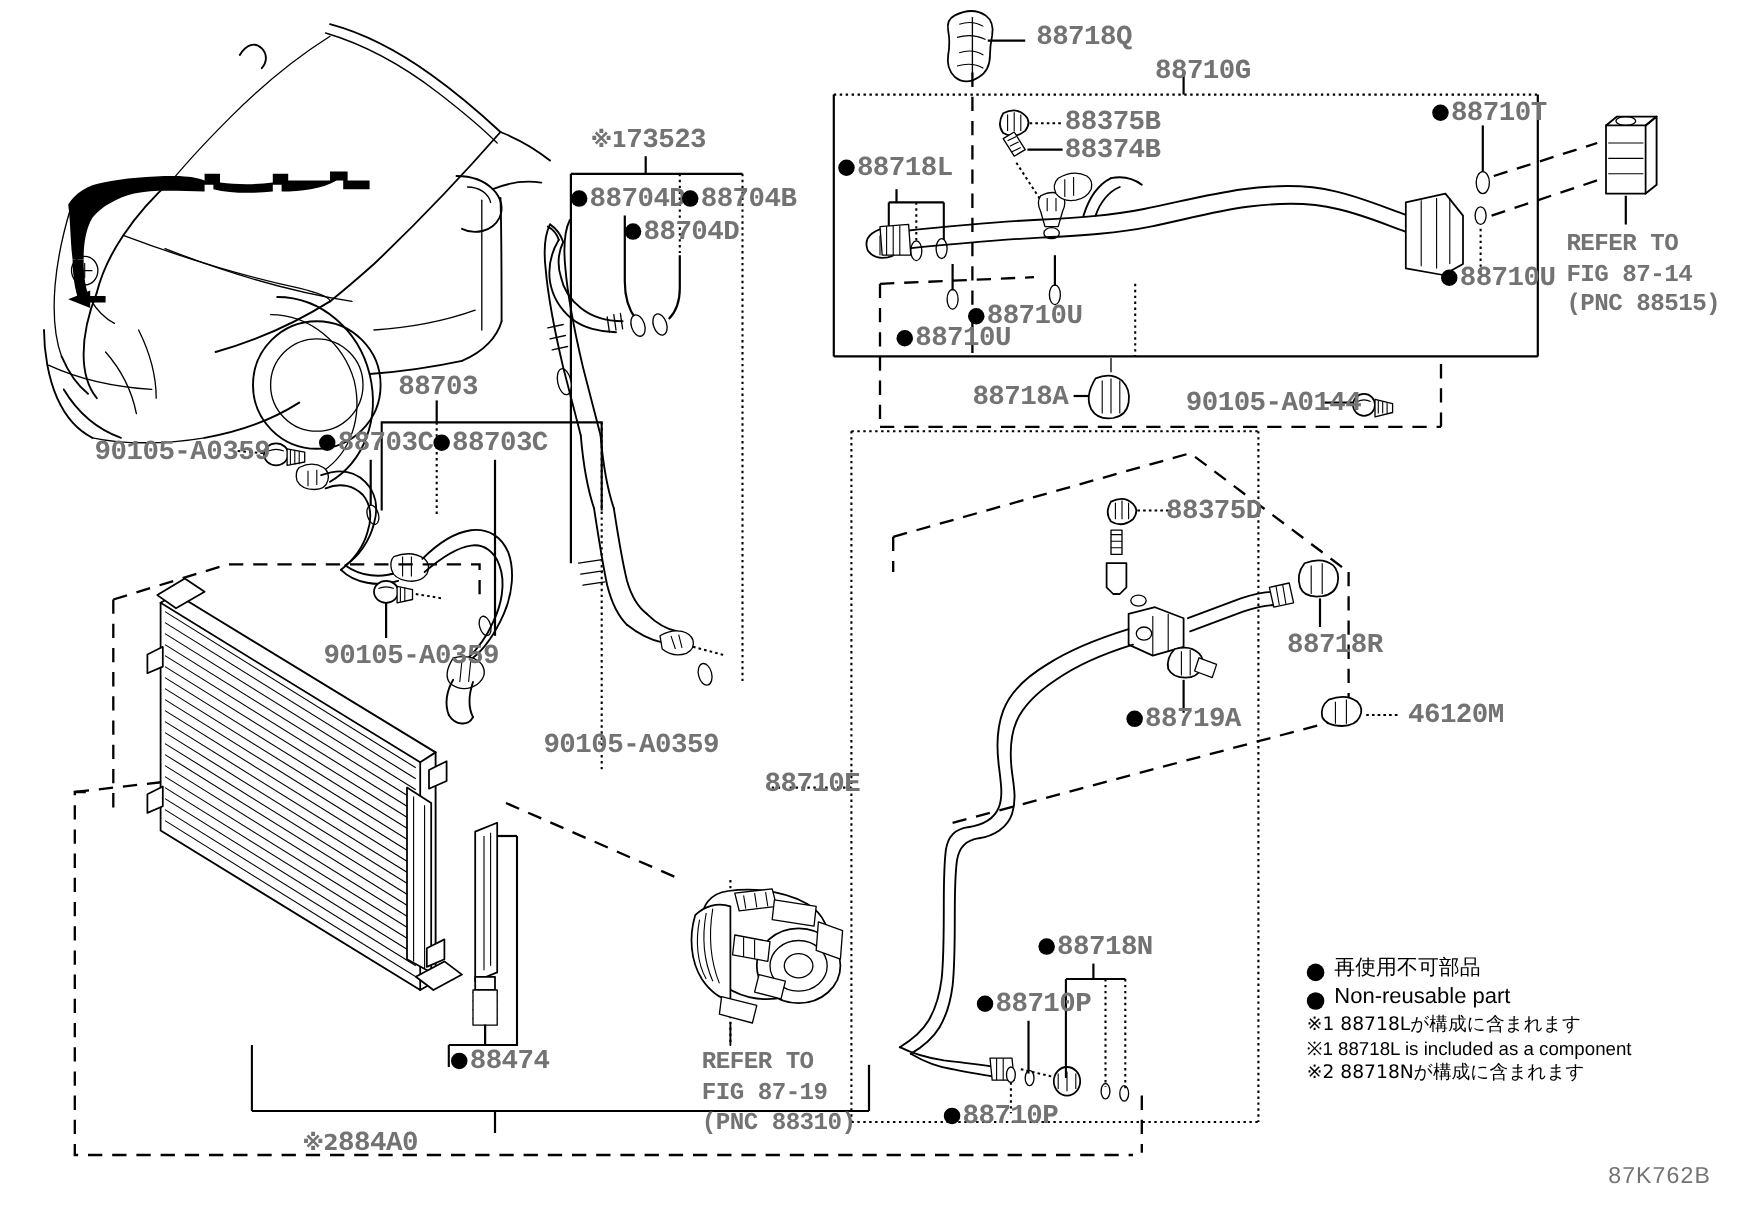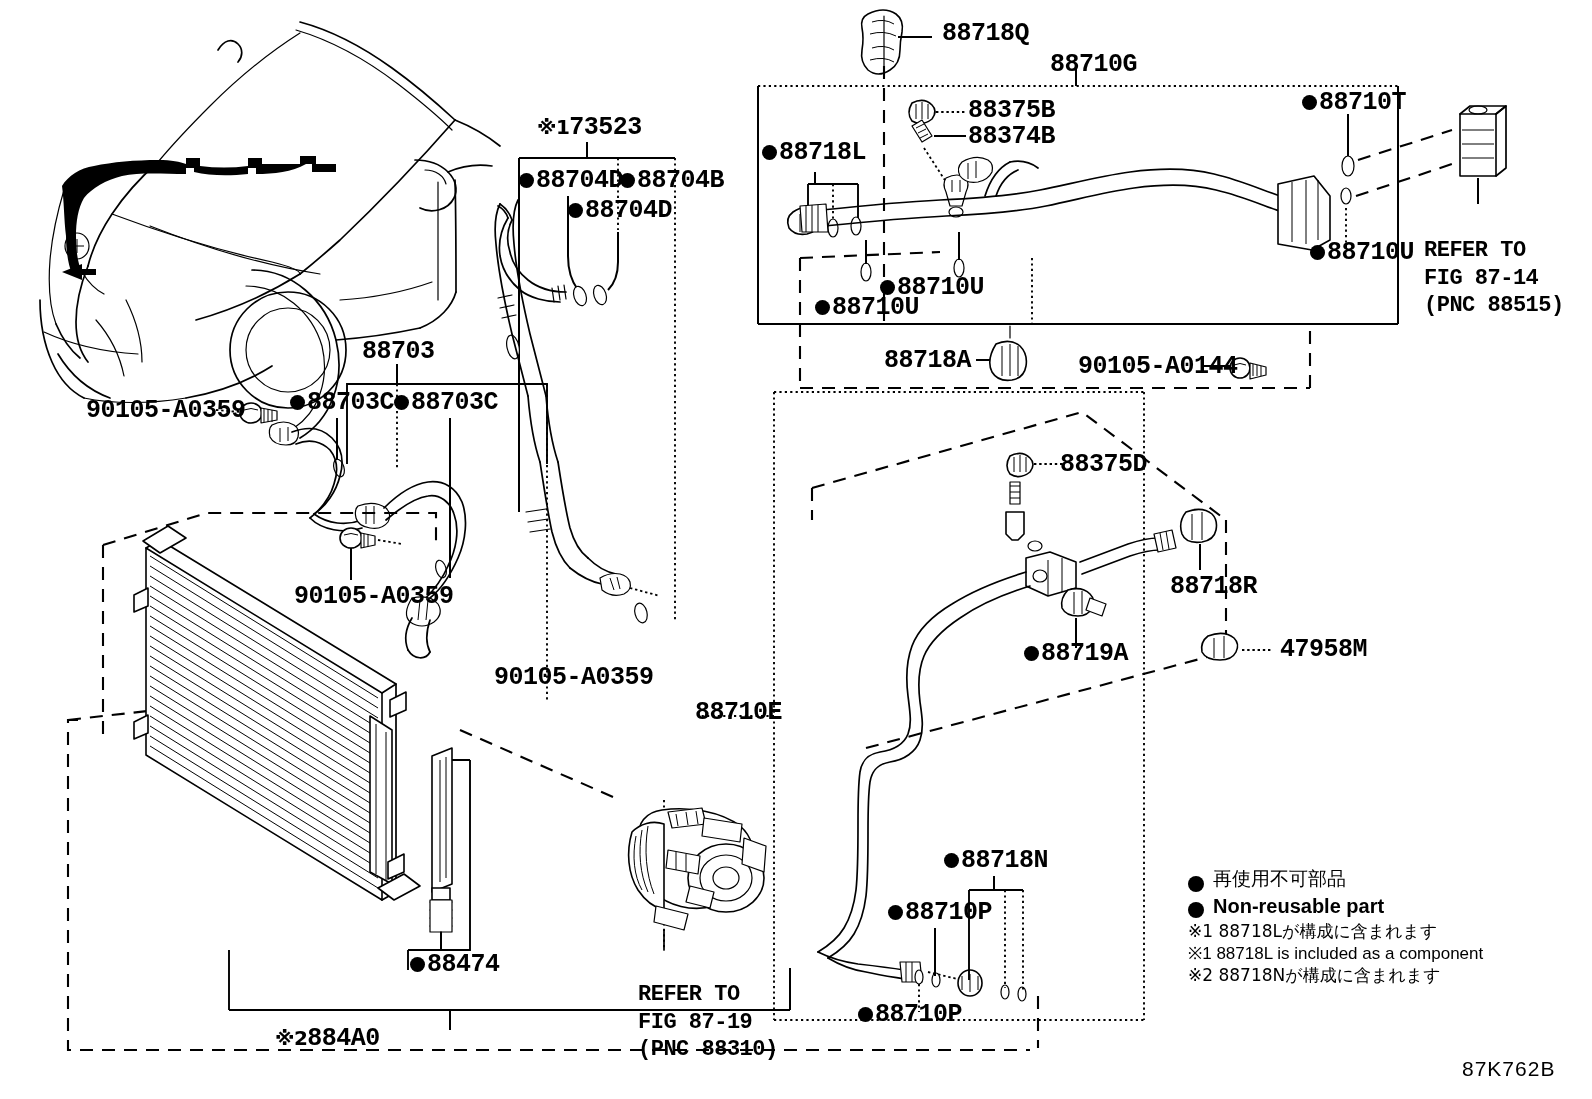--- a/index.html
+++ b/index.html
@@ -23,26 +23,26 @@
     position: absolute;
     left: 0; top: 0;
     width: 1592px;
     height: 1099px;
   }
   .lbl {
     position: absolute;
     font-family: "Liberation Mono", "DejaVu Sans Mono", monospace;
     font-weight: bold;
     white-space: nowrap;
-    color: #000000;
+    color: #737373;
     letter-spacing: -0.5px;
     line-height: 1.05;
   }
   .lbl.pn      { font-size: 25px; }
-  .lbl.refer   { font-size: 22px; line-height: 1.25; margin-top: 29px; }
+  .lbl.refer   { font-size: 22px; line-height: 1.25; }
   .lbl.figcode {
     font-family: "Liberation Sans", sans-serif;
     font-size: 21px;
     font-weight: normal;
     letter-spacing: 1px;
   }
   .dot {
     display: inline-block;
     width: 15px; height: 15px;
     border-radius: 50%;
@@ -69,21 +69,21 @@
     flex: 0 0 auto;
   }
   .legend-jp {
     font-family: "DejaVu Sans", sans-serif;
     font-size: 19px;
     font-weight: normal;
   }
   .legend-en {
     font-family: "Liberation Sans", sans-serif;
     font-size: 20px;
-    font-weight: bold;
+    font-weight: normal;
   }
   .note {
     font-family: "DejaVu Sans", sans-serif;
     font-size: 17px;
     line-height: 1.28;
     white-space: nowrap;
   }
   .note-en {
     font-family: "Liberation Sans", sans-serif;
     font-size: 17px;
@@ -668,21 +668,21 @@
   <div class="lbl pn" style="left:362px; top:339px;">88703</div>
   <div class="lbl pn" style="left:290px; top:390px;"><span class="dot"></span><span>88703C</span></div>
   <div class="lbl pn" style="left:394px; top:390px;"><span class="dot"></span><span>88703C</span></div>
   <div class="lbl pn" style="left:86px; top:398px;">90105-A0359</div>
   <div class="lbl pn" style="left:294px; top:584px;">90105-A0359</div>
   <div class="lbl pn" style="left:494px; top:665px;">90105-A0359</div>
 
   <div class="lbl pn" style="left:1060px; top:452px;">88375D</div>
   <div class="lbl pn" style="left:1170px; top:574px;">88718R</div>
   <div class="lbl pn" style="left:1024px; top:641px;"><span class="dot"></span><span>88719A</span></div>
-  <div class="lbl pn" style="left:1280px; top:637px;">47958M</div>
+  <div class="lbl pn" style="left:1280px; top:637px;">46120M</div>
   <div class="lbl pn" style="left:695px; top:700px;">88710E</div>
   <div class="lbl pn" style="left:944px; top:848px;"><span class="dot"></span><span>88718N</span></div>
   <div class="lbl pn" style="left:888px; top:900px;"><span class="dot"></span><span>88710P</span></div>
   <div class="lbl pn" style="left:858px; top:1002px;"><span class="dot"></span><span>88710P</span></div>
 
   <div class="lbl pn" style="left:410px; top:952px;"><span class="dot"></span><span>88474</span></div>
   <div class="lbl pn" style="left:275px; top:1026px;"><span class="kome">※2</span><span>884A0</span></div>
 
   <div class="lbl refer" style="left:638px; top:952px;">
     <div>REFER TO</div>

